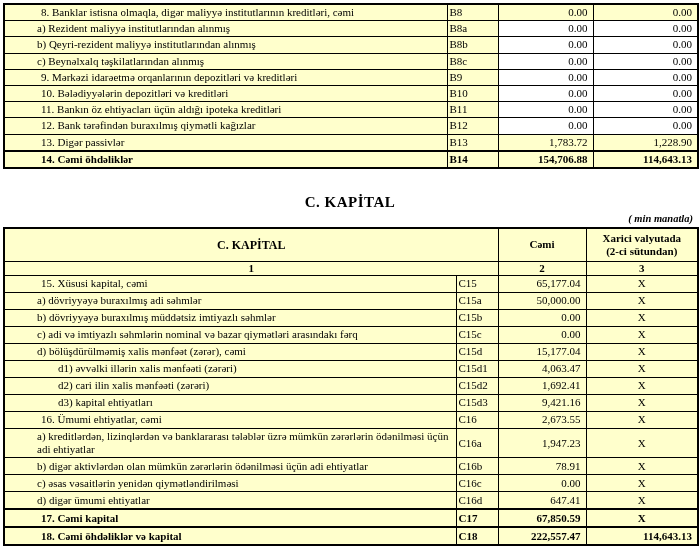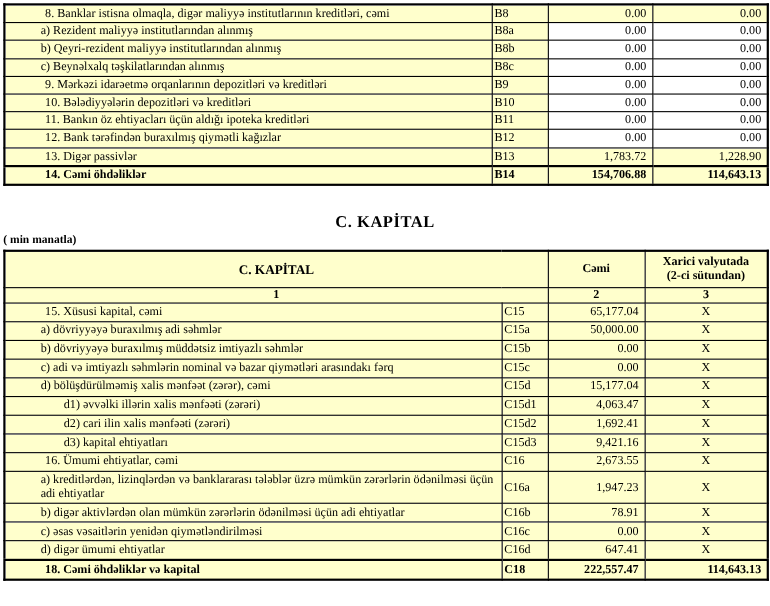--- a/index.html
+++ b/index.html
@@ -31,22 +31,22 @@
   th.hdr-title { font-size:12px; }
   th.hdr-multiline { white-space:pre-line; font-size:11px; }
   #t2 thead tr.main-hdr th { height:30px; }
   #t2 thead tr.colnum-row th { height:12px; padding:0 4px; }
 
   h2.section-title {
     margin:25px 0 0 0; text-align:center;
     font-size:15px; font-weight:bold; letter-spacing:0.5px;
   }
   .unit-note {
-    margin:2px 4px 3px 0; text-align:left;
-    font-weight:600; font-size:10.5px;
+    margin:2px 4px 3px 0; text-align:right;
+    font-style:italic; font-weight:600; font-size:10.5px;
   }
 </style>
 </head>
 <body>
 
 <div class="page">
 
   <table id="t1">
     <colgroup>
       <col style="width:443px">
@@ -215,20 +215,26 @@
           <td class="num">0.00</td>
           <td class="xcell">X</td>
         </tr>
         <tr>
           <td class="label indent-1">d) digər ümumi ehtiyatlar</td>
           <td class="code">C16d</td>
           <td class="num">647.41</td>
           <td class="xcell">X</td>
         </tr>
         <tr class="bold thick">
+          <td class="label">17. Cəmi kapital</td>
+          <td class="code">C17</td>
+          <td class="num">67,850.59</td>
+          <td class="xcell">X</td>
+        </tr>
+        <tr class="bold thick">
           <td class="label">18. Cəmi öhdəliklər və kapital</td>
           <td class="code">C18</td>
           <td class="num">222,557.47</td>
           <td class="num">114,643.13</td>
         </tr>
       </tbody>
   </table>
 
 </div>
 

